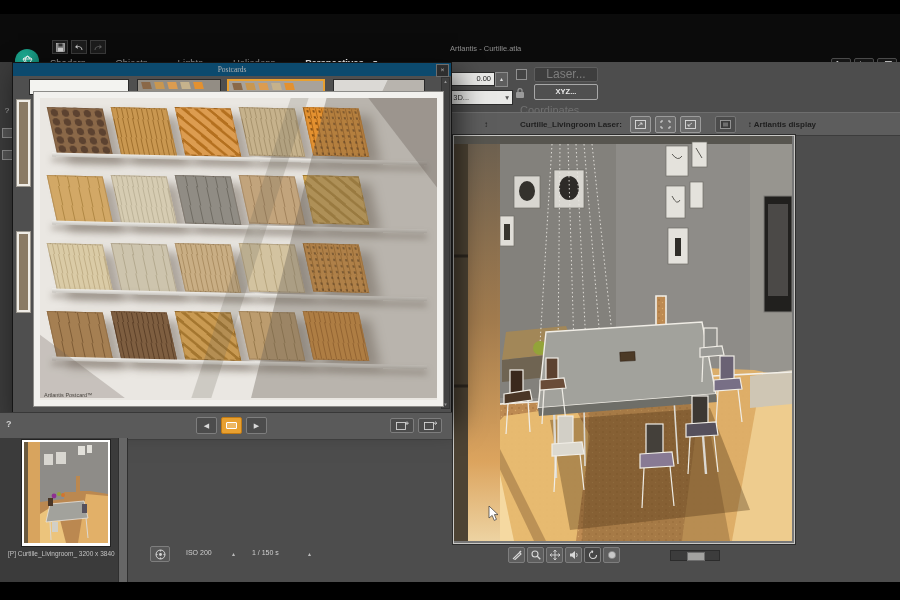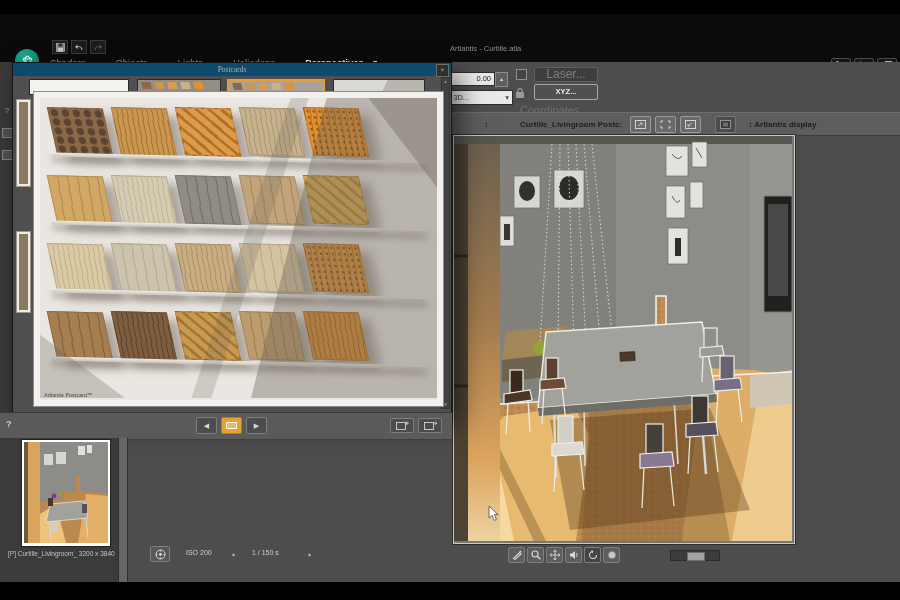--- a/index.html
+++ b/index.html
@@ -191,21 +191,21 @@
   <svg width="10" height="12" viewBox="0 0 10 12">
       <rect x="1" y="5" width="8" height="6" rx="1" fill="#9a9a9a"></rect>
       <path d="M3,5 V3.2 C3,1.2 7,1.2 7,3.2 V5" fill="none" stroke="#9a9a9a" stroke-width="1.2"></path>
     </svg>
 </div>
 <div class="abs btn-lit">XYZ...</div>
 <div class="abs coord-label">Coordinates</div>
 
 <div class="abs vp-toolbar">
   <span class="updn" style="margin-left:32px;">↕</span>
-  <span class="vp-sel">Curtille_Livingroom Postc:</span>
+  <span class="vp-sel">Curtille_Livingroom Laser:</span>
   <div class="vp-btn" style="margin-left:8px;">
     <svg width="11" height="9" viewBox="0 0 11 9">
         <rect x="0.5" y="0.5" width="10" height="8" fill="none" stroke="#dcdcdc" stroke-width="0.9"></rect>
         <path d="M3,6 L7,3 M7,3 L4.8,3 M7,3 L7,5" stroke="#dcdcdc" stroke-width="0.8" fill="none"></path>
       </svg>
   </div>
   <div class="vp-btn">
     <svg width="11" height="9" viewBox="0 0 11 9">
         <path d="M1,3 V1 H3 M8,1 H10 V3 M10,6 V8 H8 M3,8 H1 V6" fill="none" stroke="#dcdcdc" stroke-width="1"></path>
       </svg>

